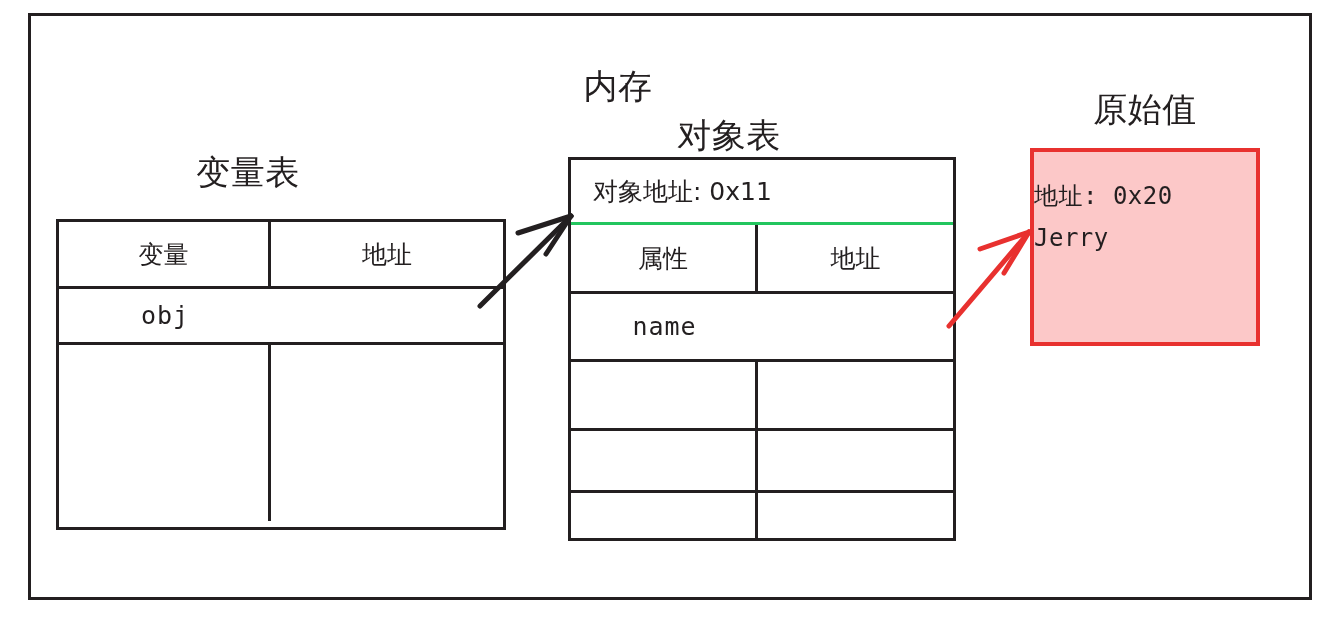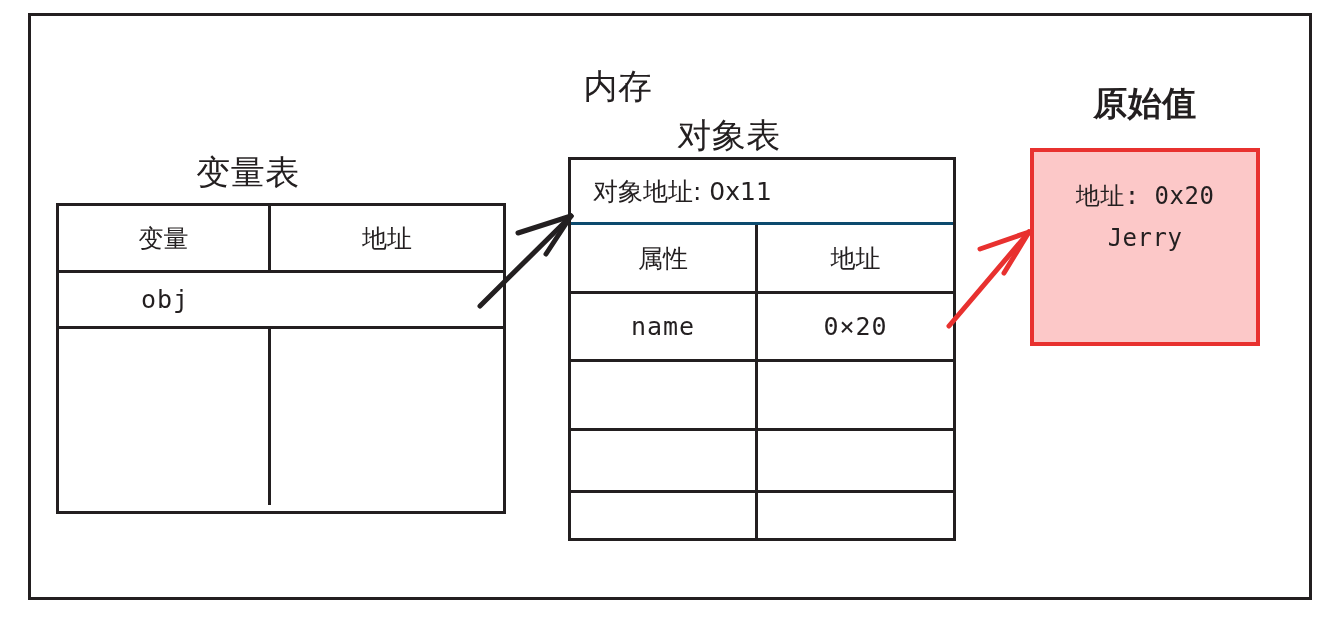--- a/index.html
+++ b/index.html
@@ -38,21 +38,21 @@
     font-family: "DejaVu Sans", sans-serif;
     font-size: 34px;
     color: #231f20;
     white-space: nowrap;
     transform: translateX(-50%);
     letter-spacing: 0.5px;
   }
   #caption-memory   { left: 618px;  top: 64px; }
   #caption-objtable { left: 729px;  top: 113px; text-align: center; }
   #caption-vartable { left: 248px;  top: 150px; }
-  #caption-primitive{ left: 1145px; top: 81px; font-weight: bold; }
+  #caption-primitive{ left: 1145px; top: 87px; }
 
   
   .grid-table {
     position: absolute;
     box-sizing: border-box;
     border: 3px solid #231f20;
     background: #ffffff;
   }
   .grid-row {
     position: relative;
@@ -79,21 +79,21 @@
   .mono-text {
     font-family: "DejaVu Sans Mono", monospace;
     font-size: 25px;
     color: #231f20;
     letter-spacing: 1px;
   }
 
   
   #variable-table {
     left: 56px;
-    top: 203px;
+    top: 219px;
     width: 450px;
     height: 311px;
   }
   #variable-table .grid-row.r-head { height: 67px; }
   #variable-table .grid-row.r-body { height: 56px; }
   #variable-table .grid-row.r-empty { height: 176px; }
   #variable-table .c-left  { width: 212px; }
   #variable-table .c-right { flex: 1; }
 
   
@@ -101,21 +101,21 @@
     left: 568px;
     top: 157px;
     width: 388px;
     height: 384px;
   }
   #object-table .row-addr {
     height: 65px;
     display: flex;
     align-items: center;
     box-sizing: border-box;
-    border-bottom: 3px solid #0c4a6e;
+    border-bottom: 3px solid #22c55e;
     padding-left: 22px;
   }
   #object-table .grid-row.r-head  { height: 69px; }
   #object-table .grid-row.r-body  { height: 68px; text-align: center; }
   #object-table .grid-row.r-blank1 { height: 69px; }
   #object-table .grid-row.r-blank2 { height: 62px; }
   #object-table .grid-row.r-blank3 { height: 48px; }
   #object-table .c-left  { width: 187px; }
   #object-table .c-right { flex: 1; }
 
@@ -124,21 +124,21 @@
     position: absolute;
     left: 1030px;
     top: 148px;
     width: 230px;
     height: 198px;
     box-sizing: border-box;
     border: 4px solid #e8312f;
     background: #fcc8c8;
     display: flex;
     flex-direction: column;
-    align-items: center;
+    align-items: flex-start;
     justify-content: flex-start;
     padding-top: 32px;
   }
   #primitive-box .pv-line {
     font-family: "DejaVu Sans Mono", monospace;
     font-size: 24px;
     color: #231f20;
     letter-spacing: 0.5px;
     line-height: 1.0;
   }
@@ -200,23 +200,20 @@
       <div class="grid-cell c-left">
         <span class="cn-text">属性</span>
       </div>
       <div class="grid-cell c-right">
         <span class="cn-text">地址</span>
       </div>
     </div>
     <div class="grid-row r-body">
       <div class="grid-cell c-left">
         <span class="mono-text">name</span>
-      </div>
-      <div class="grid-cell c-right">
-        <span class="mono-text">0×20</span>
       </div>
     </div>
     <div class="grid-row r-blank1">
       <div class="grid-cell c-left">
         <span class="mono-text"></span>
       </div>
       <div class="grid-cell c-right">
         <span class="mono-text"></span>
       </div>
     </div>

